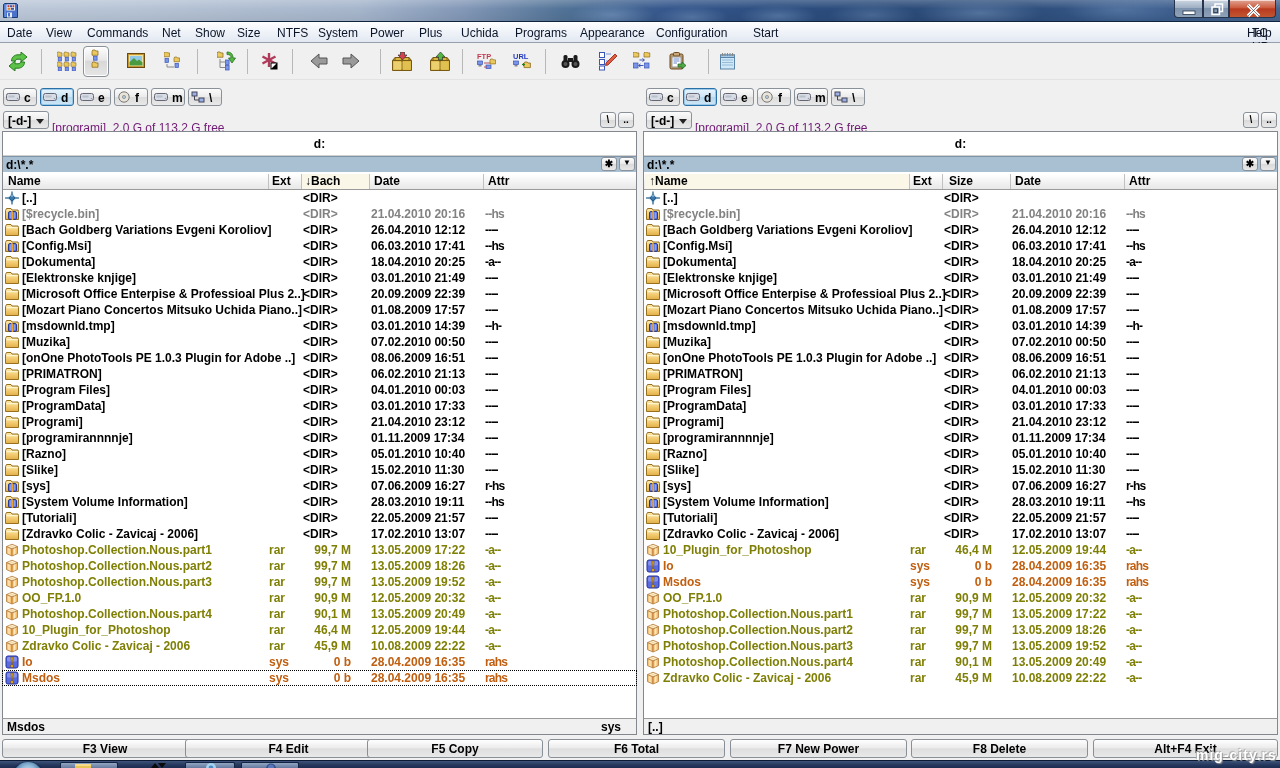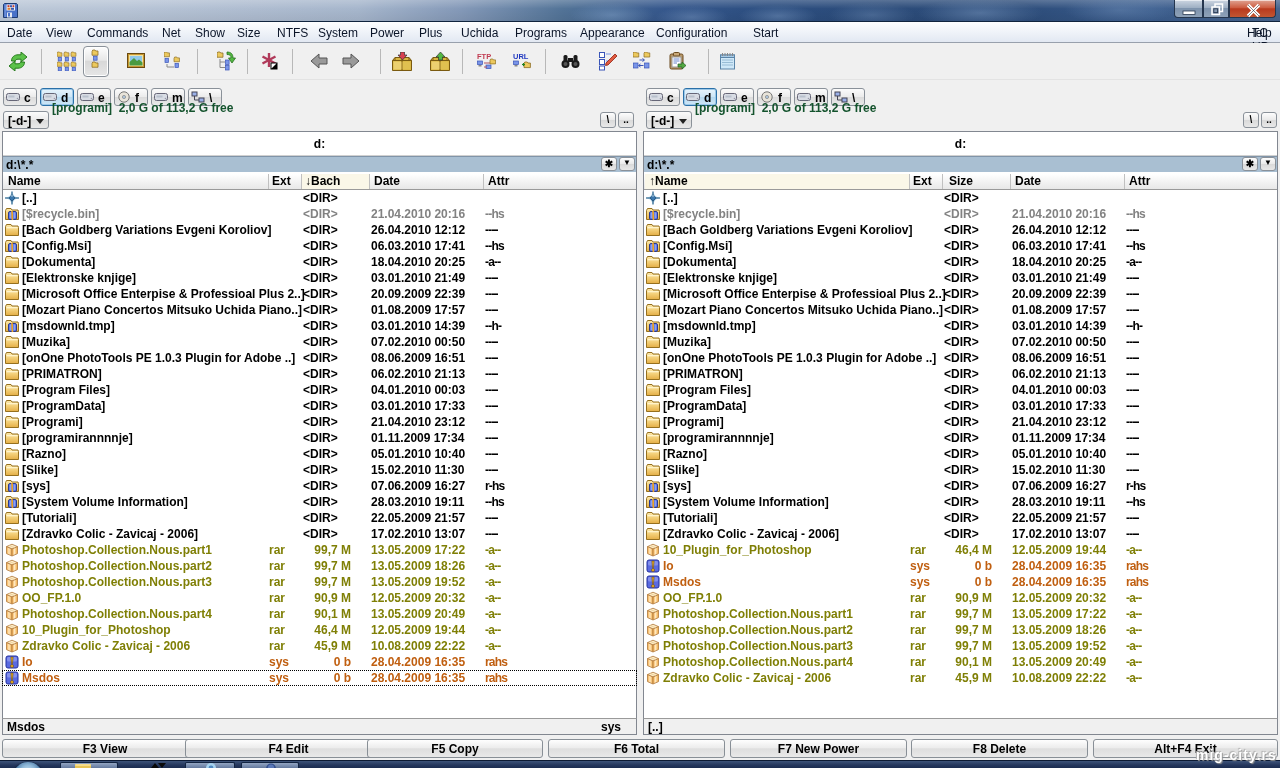--- a/index.html
+++ b/index.html
@@ -32,21 +32,21 @@
  background:linear-gradient(180deg,#fdfdfd,#e8e8e8 45%,#d8d8d8 50%,#e6e6e6);box-shadow:inset 0 0 0 1px #fff}
 
 .dbtn{position:absolute;height:18px;width:34px;border:1px solid #8a9199;border-radius:3px;
  background:linear-gradient(180deg,#fbfbfb,#ececec 48%,#dcdcdc 52%,#e9e9e9);font-size:12px;font-weight:bold;color:#000}
 .dbtn.sel{border:1px solid #2a70a8;background:linear-gradient(180deg,#e8f4fc,#cde6f7 48%,#b6d9f0 52%,#cfe7f7);box-shadow:0 0 0 1px #9cc8e8 inset}
 .dbtn .dl{position:absolute;left:20px;top:2px}
 .combo{position:absolute;top:111px;width:46px;height:18px;border:1px solid #8a9199;border-radius:3px;
  background:linear-gradient(180deg,#fbfbfb,#ececec 48%,#dcdcdc 52%,#e9e9e9)}
 .combo b{position:absolute;left:4px;top:2px;font-size:12px}
 .combo .ar{position:absolute;right:4px;top:7px;width:0;height:0;border:4px solid transparent;border-top:5px solid #222;}
-.free{position:absolute;top:101px;font-size:12px;font-weight:bold;color:#14532d}
+.free{position:absolute;top:121px;font-size:12px;font-weight:normal;color:#701a75}
 .sqbtn{position:absolute;width:16px;height:16px;border:1px solid #8a9199;border-radius:3px;
  background:linear-gradient(180deg,#fdfdfd,#e9e9e9 50%,#dadada 52%,#e8e8e8);font-size:10px;font-weight:bold;text-align:center;line-height:14px}
 
 .panel{position:absolute;top:131px;width:635px;height:587px;background:#fff;border:1px solid #828790;border-bottom:none}
 .tabhead{position:absolute;top:0;left:0;width:100%;height:24px;background:#fff;text-align:center;
  font-size:12px;font-weight:bold;padding-top:5px;border-bottom:1px solid #d0d0d0}
 .pathbar{position:absolute;top:24px;left:0;width:100%;height:16px;background:#a9bfd2;border-top:1px solid #8094a8;
  font-size:12px;font-weight:bold;color:#000;padding:1px 0 0 3px}
 .hdr{position:absolute;top:42px;left:0;width:100%;height:16px;background:linear-gradient(180deg,#ffffff,#f1f1f1 60%,#e8e8e8);
  border-bottom:1px solid #9a9a9a;font-size:12px;font-weight:bold}

